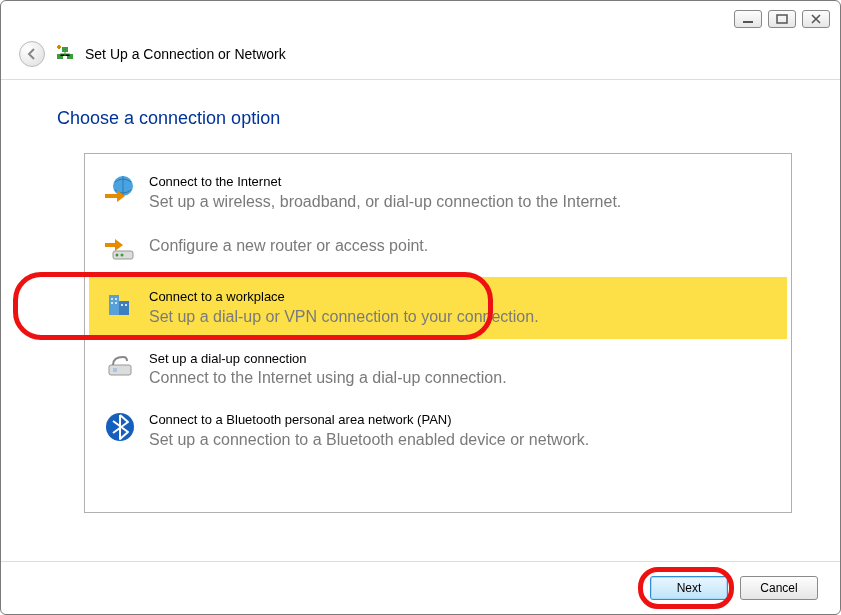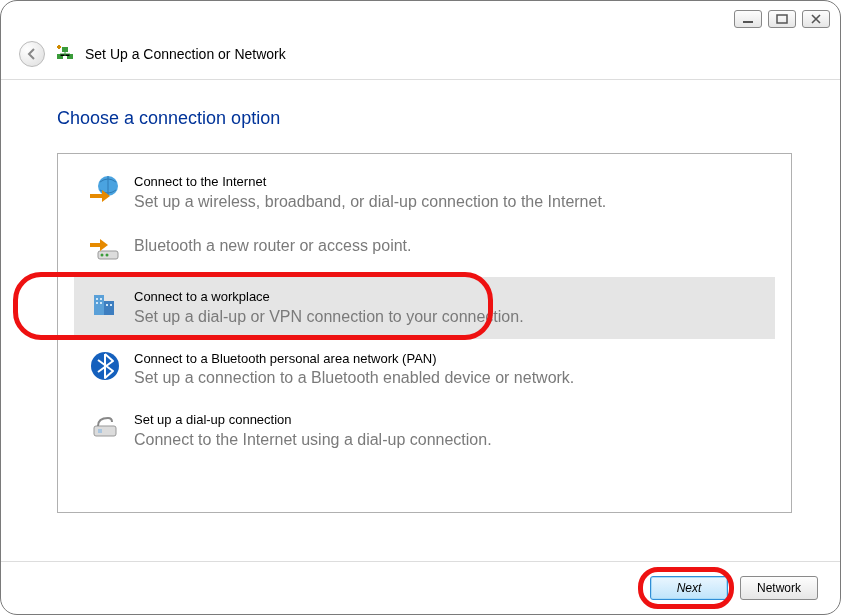--- a/index.html
+++ b/index.html
@@ -9,21 +9,21 @@
     font-size: 12px;
     background: #fff;
     width: 841px;
     height: 615px;
     overflow: hidden;
   }
   .window {
     width: 841px;
     height: 615px;
     border: 1px solid #7a7a7a;
-    border-radius: 17px;
+    border-radius: 6px;
     display: flex;
     flex-direction: column;
     background: #fff;
   }
   .titlebar {
     height: 36px;
     display: flex;
     justify-content: flex-end;
     align-items: center;
     padding: 0 10px;
@@ -69,33 +69,34 @@
     flex-direction:column;
   }
   .page-heading {
     font-size:18px;
     color:#003399;
     margin-bottom:24px;
   }
   .options-box {
     border:1px solid #b0b0b0;
     background:#fff;
-    padding:8px 16px;
+    padding:8px 4px;
     height:360px;
+    margin-left:27px;
   }
   .option {
     display:flex;
     gap:12px;
     padding:10px 14px;
     align-items:flex-start;
     cursor:pointer;
     position:relative;
   }
   .option.selected {
-    background:#e5e5e5;
+    background:#fde047;
   }
   .opt-icon {
     width:34px; height:34px;
     flex-shrink:0;
     display:flex; align-items:center; justify-content:center;
   }
   .opt-text { flex:1; padding-top:2px; }
   .opt-title {
     font-size:13px;
     color:#000;
@@ -132,21 +133,20 @@
     background:linear-gradient(#fdfdfd,#e6e6e6);
     font-size:12px;
     border-radius:3px;
     cursor:pointer;
     padding:0 14px;
   }
   .dlg-btn.primary {
     border:1px solid #2f8dd6;
     background:linear-gradient(#eaf6ff,#bfe4fb);
     box-shadow: inset 0 0 0 1px #a7dbf8;
-    font-style: italic;
   }
   .highlight-next {
     position:absolute;
     right:106px; bottom:5px;
     width:96px; height:42px;
     border:5px solid #e11;
     border-radius:20px;
     pointer-events:none;
   }
 </style>
@@ -212,21 +212,21 @@
       <div class="option">
         <span class="opt-icon">
           <svg width="34" height="34" viewBox="0 0 34 34">
             <rect x="10" y="18" width="20" height="8" rx="2" fill="#dcdcdc" stroke="#999"></rect>
             <circle cx="14" cy="22" r="1.5" fill="#3a9c3a"></circle>
             <circle cx="19" cy="22" r="1.5" fill="#3a9c3a"></circle>
             <path d="M2 10 L12 10 L12 6 L20 12 L12 18 L12 14 L2 14 Z" fill="#e68a00"></path>
           </svg>
         </span>
         <div class="opt-text">
-          <div class="opt-desc">Bluetooth a new router or access point.</div>
+          <div class="opt-desc">Configure a new router or access point.</div>
         </div>
       </div>
 
       <div class="option selected">
         <span class="opt-icon">
           <svg width="34" height="34" viewBox="0 0 34 34">
             <rect x="6" y="8" width="10" height="20" fill="#5aa0d8"></rect>
             <rect x="16" y="14" width="10" height="14" fill="#3d7ec0"></rect>
             <rect x="8" y="11" width="2" height="2" fill="#cfe6f7"></rect>
               <rect x="12" y="11" width="2" height="2" fill="#cfe6f7"></rect>
@@ -238,47 +238,47 @@
         </span>
         <div class="opt-text">
           <div class="opt-title">Connect to a workplace</div>
           <div class="opt-desc">Set up a dial-up or VPN connection to your connection.</div>
         </div>
       </div>
 
       <div class="option">
         <span class="opt-icon">
           <svg width="34" height="34" viewBox="0 0 34 34">
-            <circle cx="17" cy="17" r="14" fill="#1560bd"></circle>
-            <path d="M17 5 L17 29 L25 22 L10 11 M17 5 L25 12 L10 23" stroke="#fff" stroke-width="2" fill="none" stroke-linejoin="round"></path>
-          </svg>
-        </span>
-        <div class="opt-text">
-          <div class="opt-title">Connect to a Bluetooth personal area network (PAN)</div>
-          <div class="opt-desc">Set up a connection to a Bluetooth enabled device or network.</div>
-        </div>
-      </div>
-
-      <div class="option">
-        <span class="opt-icon">
-          <svg width="34" height="34" viewBox="0 0 34 34">
             <rect x="6" y="16" width="22" height="10" rx="2" fill="#dcdcdc" stroke="#999"></rect>
             <path d="M10 16 Q10 8 20 8 Q24 8 24 12" stroke="#888" stroke-width="2" fill="none"></path>
             <rect x="10" y="19" width="4" height="4" fill="#aac6e0"></rect>
           </svg>
         </span>
         <div class="opt-text">
           <div class="opt-title">Set up a dial-up connection</div>
           <div class="opt-desc">Connect to the Internet using a dial-up connection.</div>
         </div>
       </div>
 
+      <div class="option">
+        <span class="opt-icon">
+          <svg width="34" height="34" viewBox="0 0 34 34">
+            <circle cx="17" cy="17" r="14" fill="#1560bd"></circle>
+            <path d="M17 5 L17 29 L25 22 L10 11 M17 5 L25 12 L10 23" stroke="#fff" stroke-width="2" fill="none" stroke-linejoin="round"></path>
+          </svg>
+        </span>
+        <div class="opt-text">
+          <div class="opt-title">Connect to a Bluetooth personal area network (PAN)</div>
+          <div class="opt-desc">Set up a connection to a Bluetooth enabled device or network.</div>
+        </div>
+      </div>
+
     </div>
 
     <div class="highlight-ring highlight-option" style="left:12px; top:192px; width:480px; height:68px;"></div>
   </div>
 
   <div class="button-row">
     <button class="dlg-btn primary">Next</button>
-    <button class="dlg-btn">Network</button>
+    <button class="dlg-btn">Cancel</button>
     <div class="highlight-next"></div>
   </div>
 </div>
 
 </body></html>

